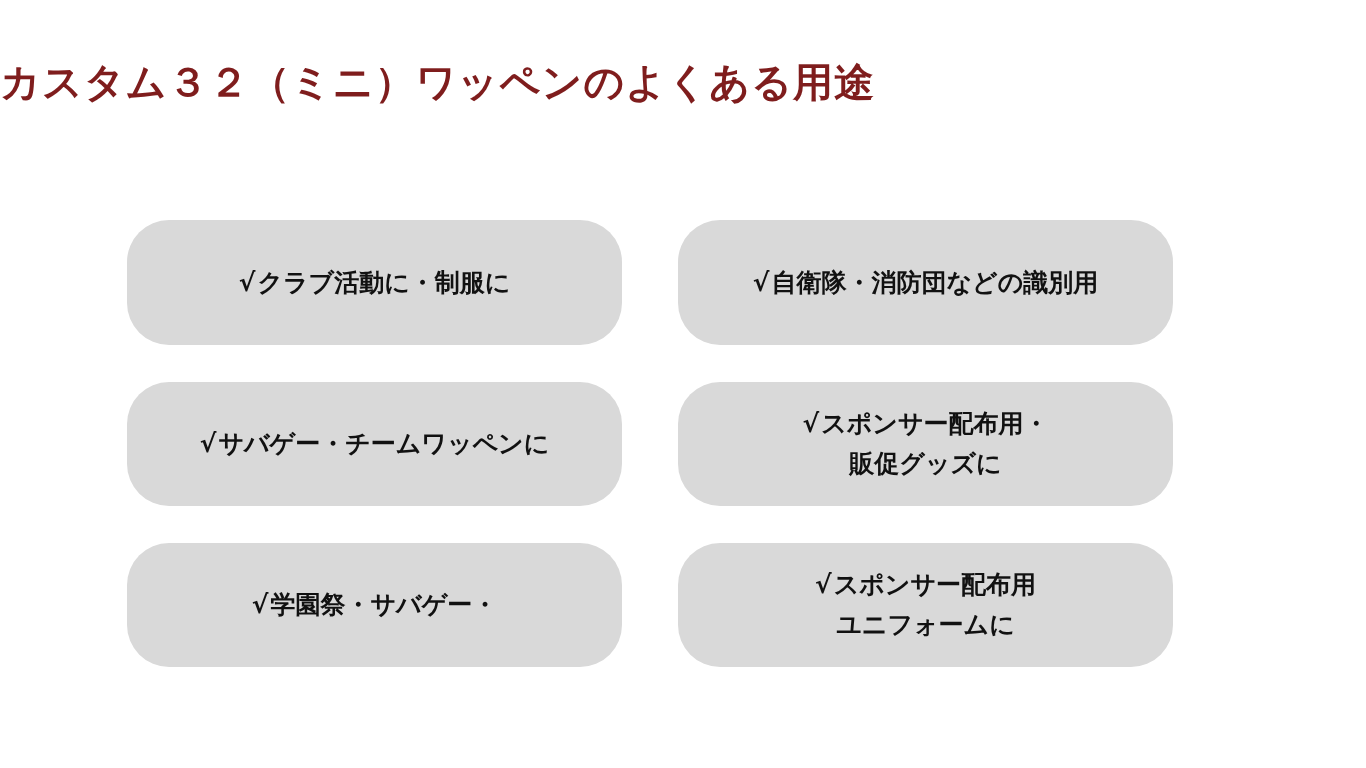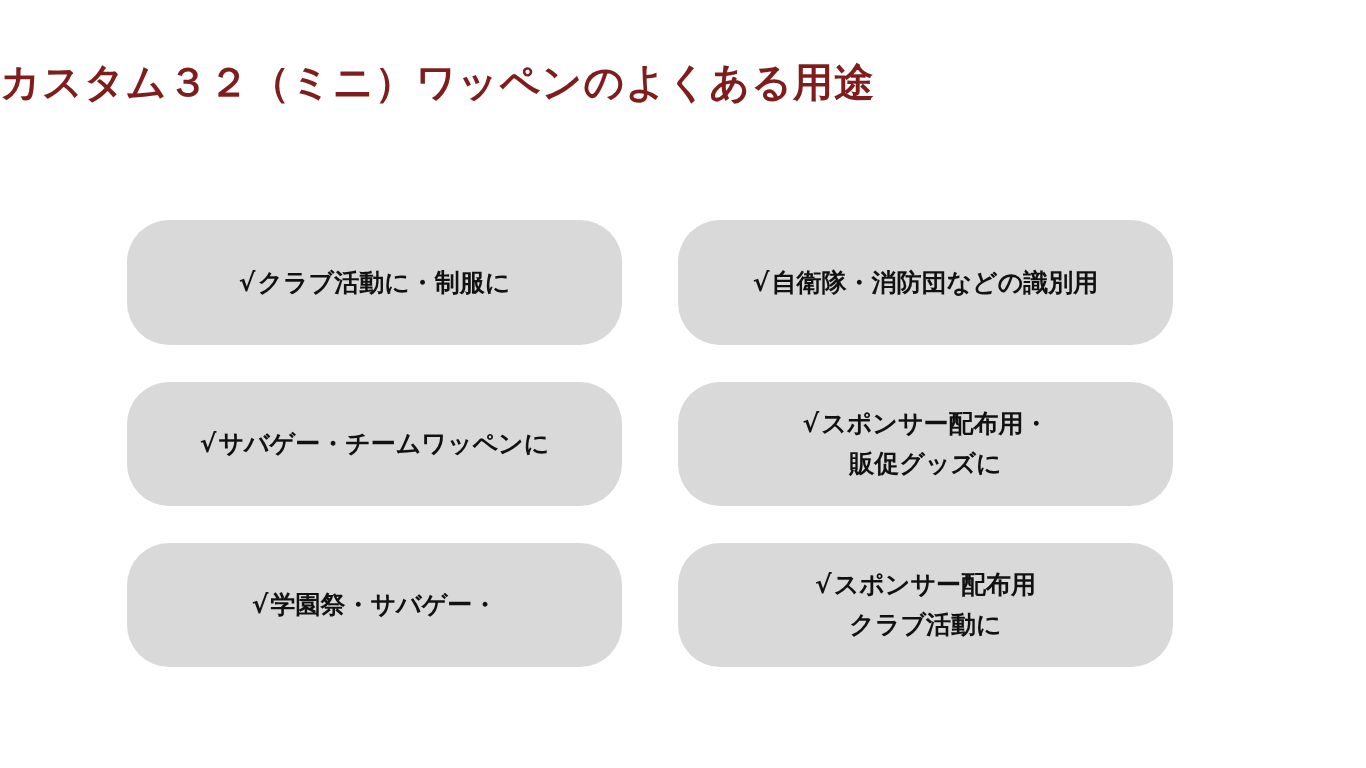--- a/index.html
+++ b/index.html
@@ -109,17 +109,17 @@
         <span class="check">√</span>
         <span>学園祭・サバゲー・</span>
       </div>
     </div>
 
     <div class="box">
       <div class="line">
         <span class="check">√</span>
         <span>スポンサー配布用</span>
       </div>
-      <div class="line line2">クラブ活動に</div>
+      <div class="line line2">ユニフォームに</div>
     </div>
 
   </div>
 </div>
 
 </body></html>

